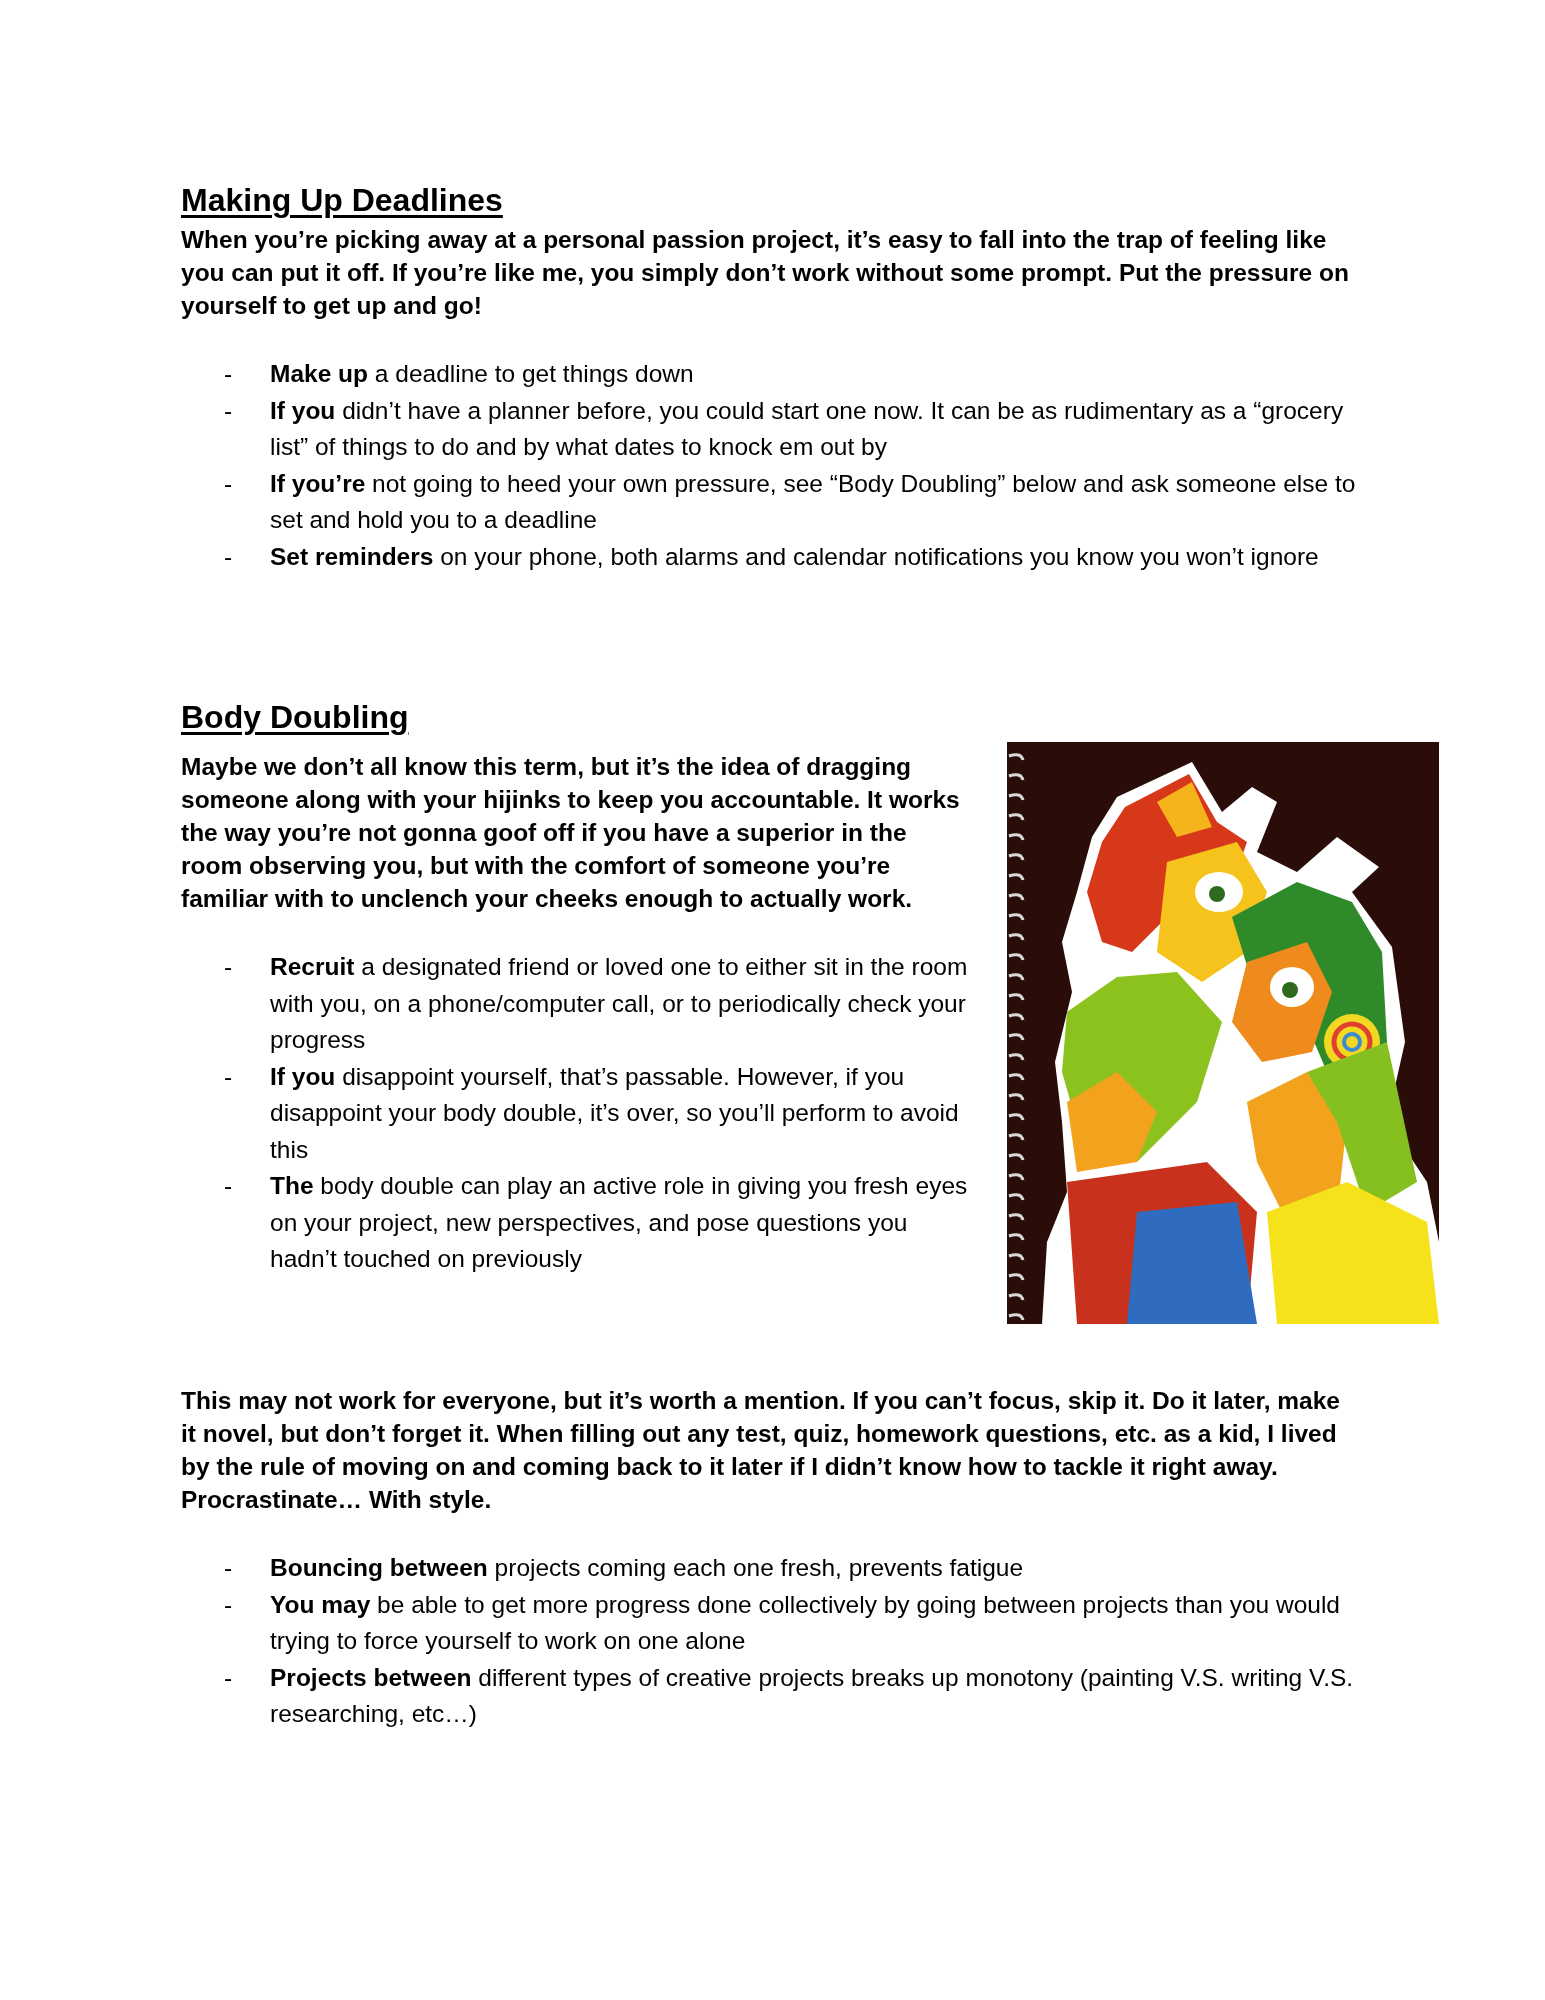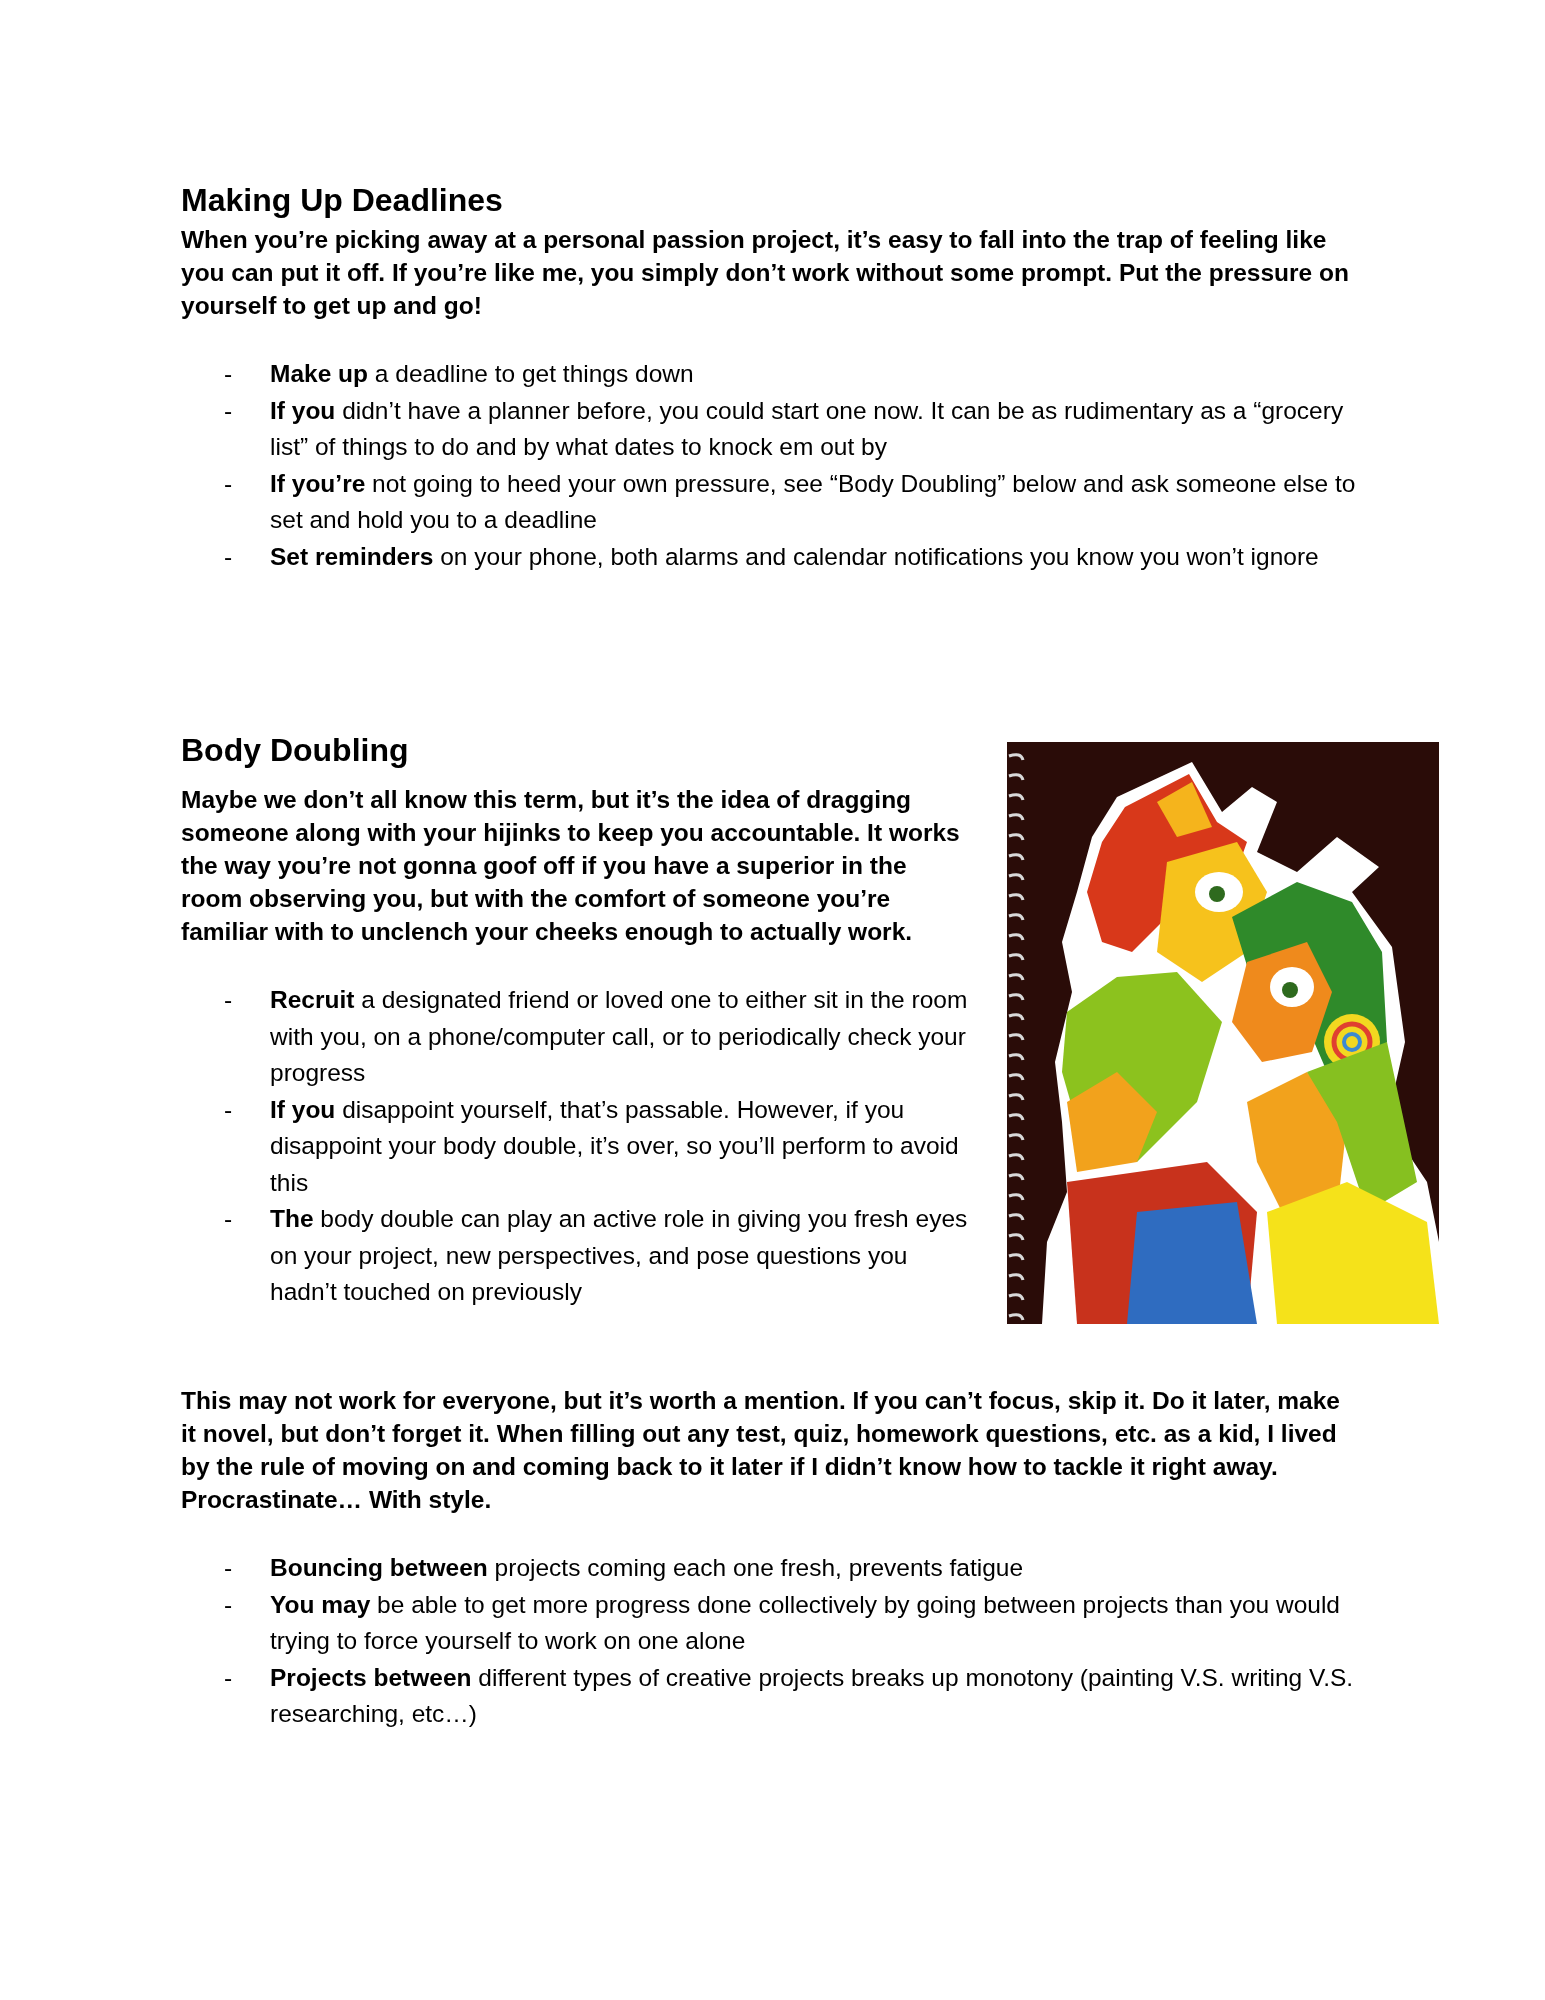--- a/index.html
+++ b/index.html
@@ -23,20 +23,21 @@
       height: 2000px;
       background: #ffffff;
     }
     .section {
       position: absolute;
       left: 181px;
     }
     .heading {
       font-size: 32px;
       font-weight: bold;
+      text-decoration: underline;
       text-decoration-thickness: 3px;
       text-underline-offset: 4px;
       margin: 0;
       line-height: 40px;
       white-space: nowrap;
     }
     .intro {
       font-size: 24.5px;
       font-weight: bold;
       line-height: 33px;
@@ -61,21 +62,21 @@
     ul.dash-list li b {
       font-weight: bold;
     }
 
     
     #sec-deadlines { top: 180px; width: 1180px; }
     #sec-deadlines .intro { margin-top: 3px; width: 1180px; }
     #sec-deadlines ul { margin-top: 34px; width: 1180px; }
 
     
-    #sec-body { top: 730px; width: 790px; }
+    #sec-body { top: 697px; width: 790px; }
     #sec-body .intro { margin-top: 13px; width: 790px; }
     #sec-body ul { margin-top: 34px; width: 790px; }
 
     
     #sec-juggling { top: 1373px; width: 1180px; }
     #sec-juggling .intro { margin-top: 11px; width: 1180px; }
     #sec-juggling ul { margin-top: 34px; width: 1180px; }
 
     
     .artwork {

